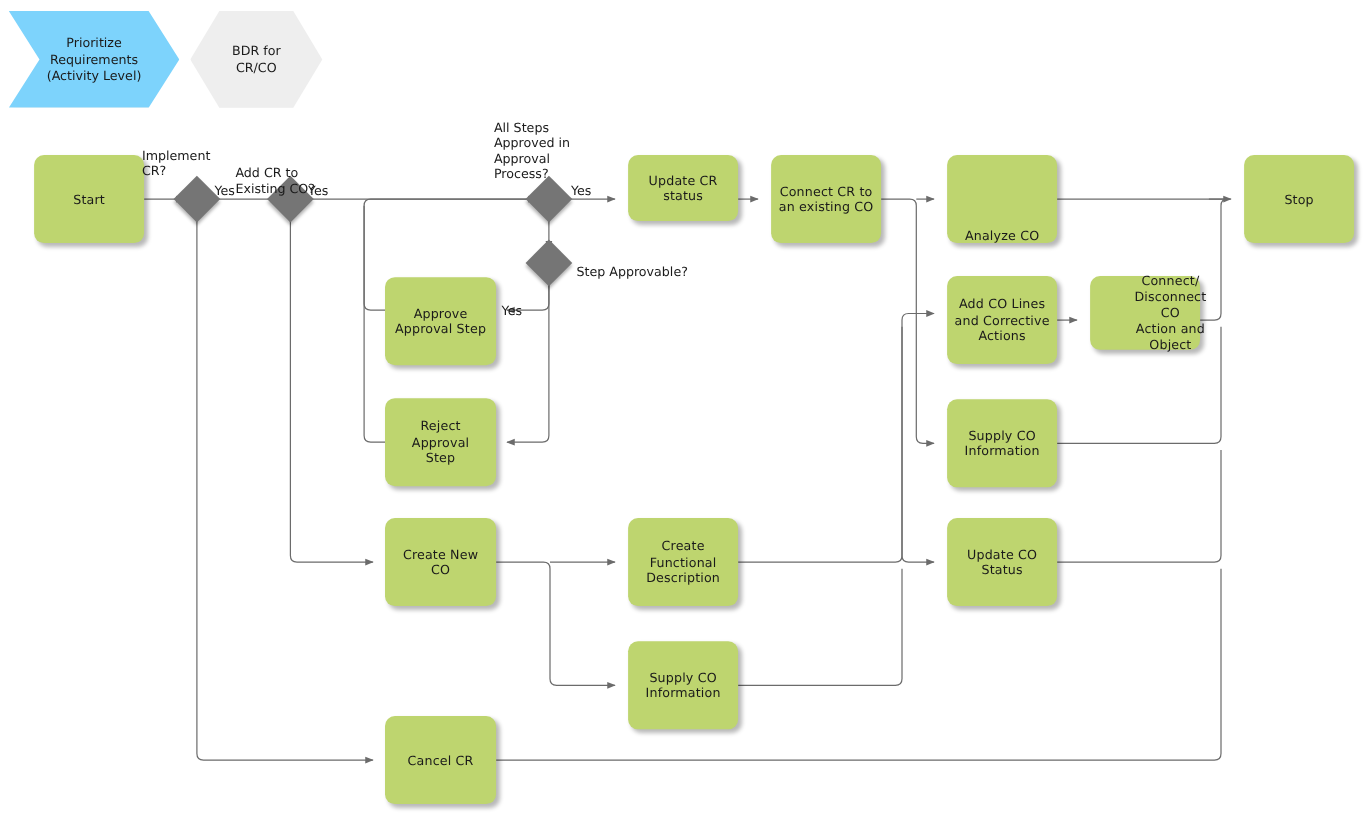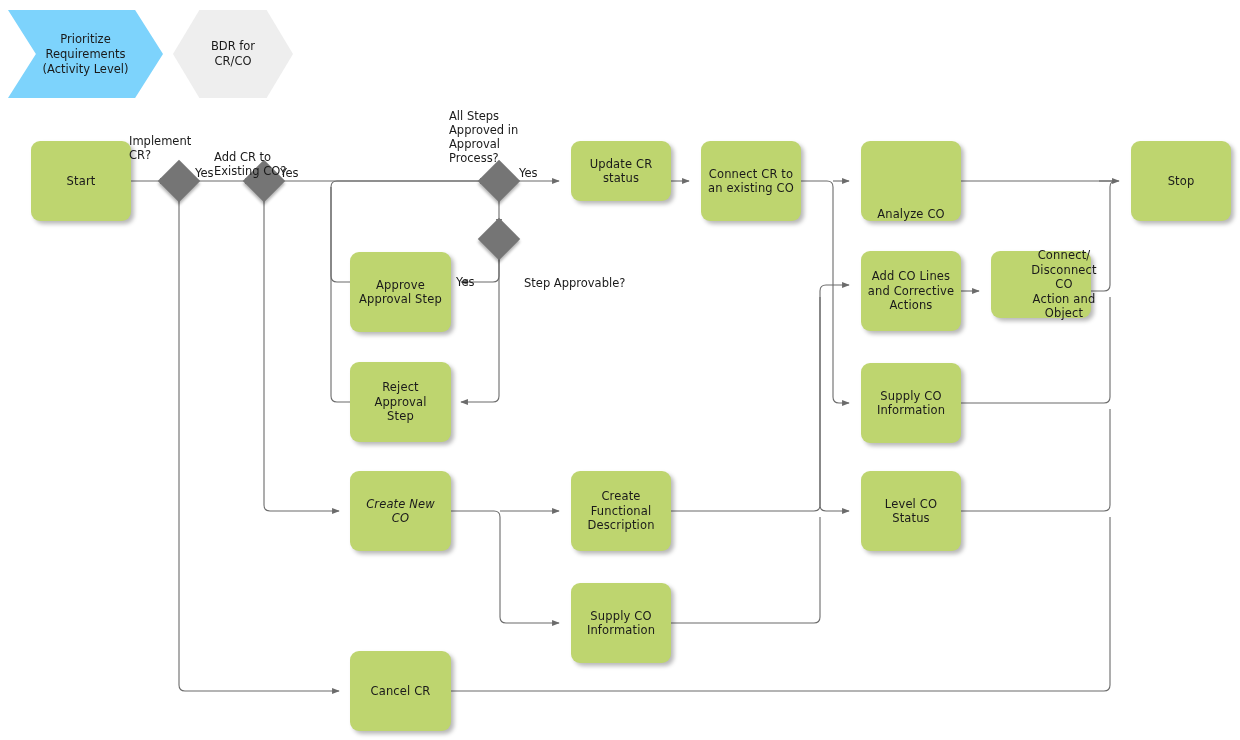--- a/index.html
+++ b/index.html
@@ -201,25 +201,25 @@
 Action and
 Object</span>
   </div>
 
   <div class="node node-task" style="left:861px; top:363px; width:100px; height:80px;">
     <span class="node-label">Supply CO
 Information</span>
   </div>
 
   <div class="node node-task" style="left:861px; top:471px; width:100px; height:80px;">
-    <span class="node-label">Level CO
+    <span class="node-label">Update CO
 Status</span>
   </div>
 
-  <div class="node node-task" style="left:350px; top:471px; width:101px; height:80px;font-style:italic;">
+  <div class="node node-task" style="left:350px; top:471px; width:101px; height:80px;">
     <span class="node-label">Create New CO</span>
   </div>
 
   <div class="node node-task" style="left:571px; top:471px; width:100px; height:80px;">
     <span class="node-label">Create
 Functional
 Description</span>
   </div>
 
   <div class="node node-task" style="left:571px; top:583px; width:100px; height:80px;">
@@ -239,20 +239,20 @@
   <div class="edge-label" style="left:214px; top:150px; width:100px;">Add CR to
 Existing CO?</div>
 
   <div class="node-decision" style="position:absolute; left:484px; top:166px;"></div>
   <div class="edge-label" style="left:449px; top:109px; width:100px;">All Steps
 Approved in
 Approval
 Process?</div>
 
   <div class="node-decision" style="position:absolute; left:484px; top:224px;"></div>
-  <div class="edge-label" style="left:524px; top:240px; width:140px; text-align:left;margin-top:36px;">Step Approvable?</div>
+  <div class="edge-label" style="left:524px; top:240px; width:140px; text-align:left;">Step Approvable?</div>
 
   <div class="edge-label" style="left:195px; top:166px; width:30px;">Yes</div>
   <div class="edge-label" style="left:280px; top:166px; width:30px;">Yes</div>
   <div class="edge-label" style="left:519px; top:166px; width:30px;">Yes</div>
   <div class="edge-label" style="left:456px; top:275px; width:30px;">Yes</div>
 
 </div>
 
 </body></html>

